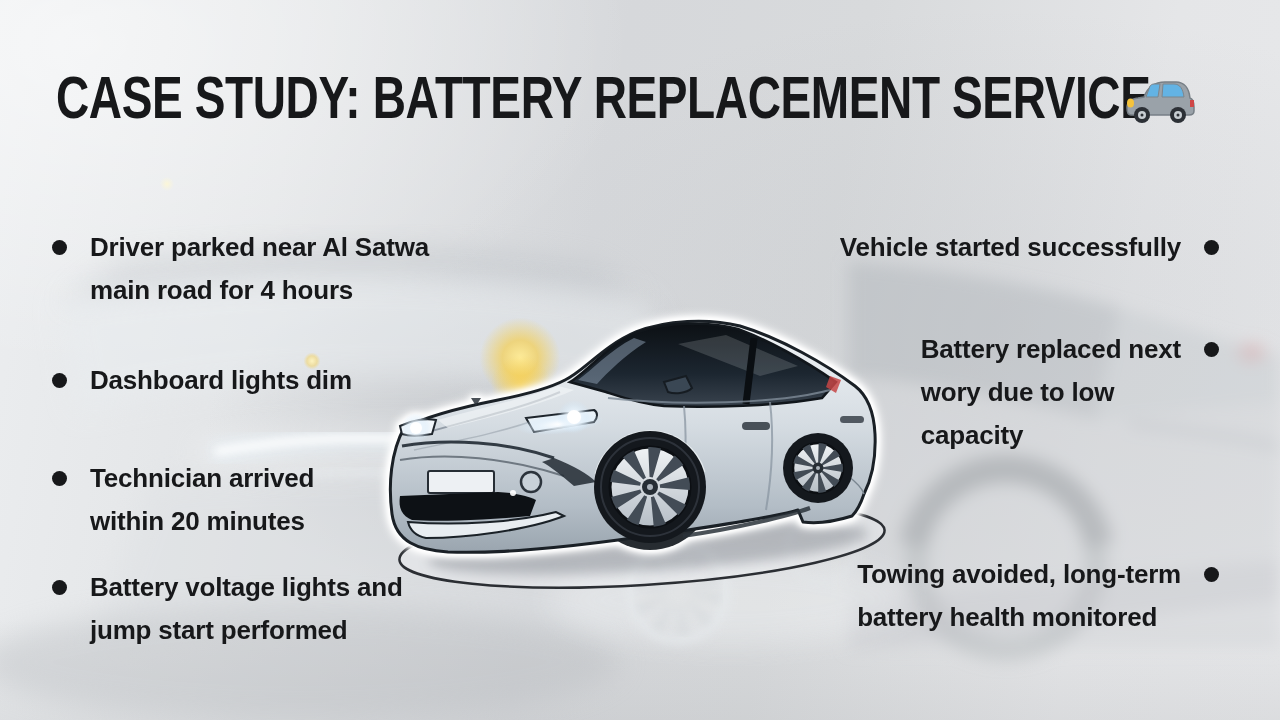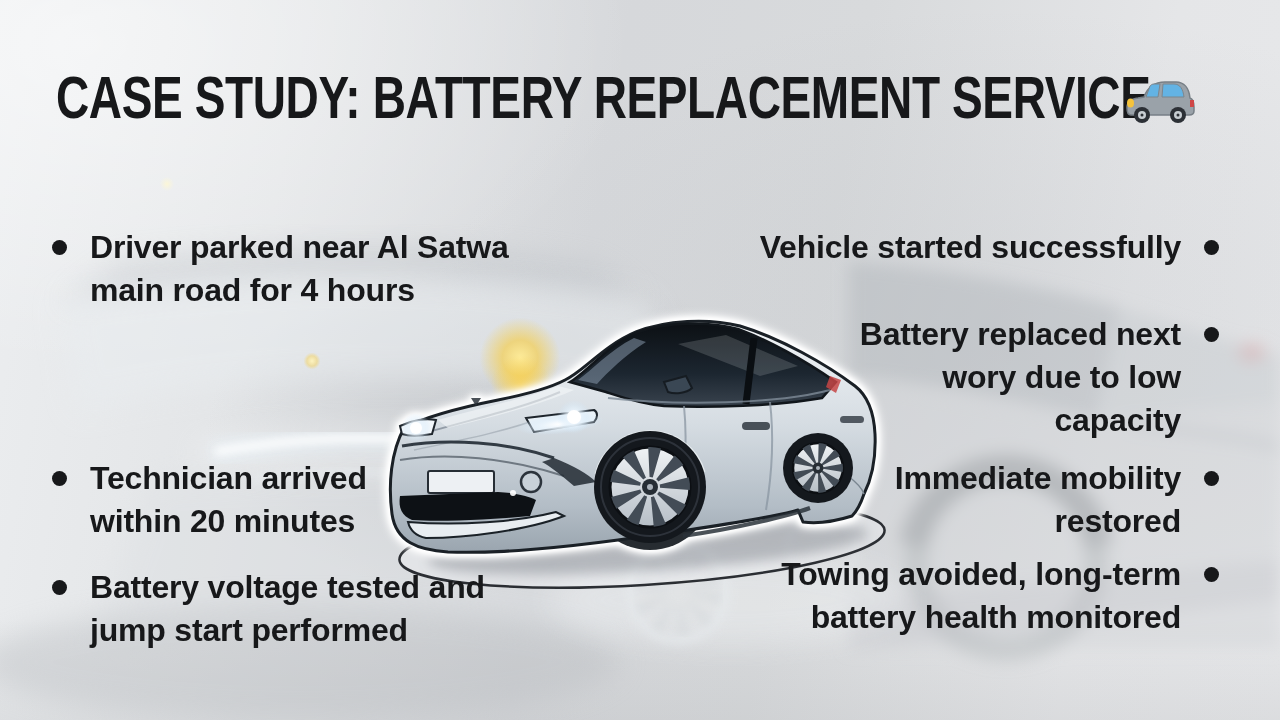--- a/index.html
+++ b/index.html
@@ -14,26 +14,26 @@
       linear-gradient(100deg,#eceef0 0%,#e3e5e7 22%,#d6d8db 45%,#d8dadc 62%,#e5e6e8 84%,#e7e8ea 100%);
   }
   .title{
     position:absolute; left:56px; top:68px; height:72px; white-space:nowrap;
     color:var(--text,#17181a); font-weight:700; font-size:59px; line-height:60px;
   }
   .title-text{ display:inline-block; transform:scaleX(.78); transform-origin:0 50%; letter-spacing:-.5px;}
   .title-emoji{ position:absolute; left:1120px; top:72px; }
   .bullet{ position:absolute; display:flex; gap:23px; color:var(--text,#17181a);}
   .bullet .btext{
-    font-weight:700; font-size:32px; line-height:43px; white-space:pre-line; letter-spacing:-.2px;
+    font-weight:700; font-size:26px; line-height:43px; white-space:pre-line; letter-spacing:-.2px;
   }
   .bullet .dot{ width:15px; height:15px; border-radius:50%; background:var(--text,#17181a); margin-top:14px; flex:none;}
   .bullet.left{ left:52px; }
   .bullet.right{ right:61px; }
-  .bullet.right .btext{ text-align:right;margin-left:38px; }
+  .bullet.right .btext{ text-align:left;margin-left:38px; }
   .layer{ position:absolute; left:0; top:0; }
   .glow{ position:absolute; pointer-events:none; }
   .glow-big{ left:478px; top:316px; width:84px; height:84px;
     background:radial-gradient(circle, rgba(255,236,150,.95) 0%, rgba(246,205,70,.65) 30%, rgba(246,205,70,0) 68%); }
   .glow-mid{ left:488px; top:352px; width:66px; height:66px;
     background:radial-gradient(circle, rgba(250,210,80,.8) 0%, rgba(243,198,66,0) 65%); }
   .glow-dot1{ left:304px; top:353px; width:16px; height:16px;
     background:radial-gradient(circle, rgba(255,244,190,.95) 0%, rgba(246,210,90,.5) 45%, rgba(246,210,90,0) 75%); }
   .glow-dot2{ left:160px; top:177px; width:14px; height:14px;
     background:radial-gradient(circle, rgba(255,248,210,.8) 0%, rgba(246,215,110,0) 72%); }
@@ -226,45 +226,44 @@
     <circle cx="58" cy="43" r="8" fill="#2c3036"></circle>
       <circle cx="58" cy="43" r="4" fill="#c7cdd2"></circle>
       <circle cx="58" cy="43" r="1.5" fill="#2c3036"></circle>
   </svg>
 
   <div class="bullet left" style="top:226px">
     <span class="dot"></span>
     <div class="btext">Driver parked near Al Satwa
 main road for 4 hours</div>
   </div>
+  <div class="bullet left" style="top:359px">
+    <span class="dot"></span>
+    <div class="btext">Dashboard lights dim</div>
+  </div>
   <div class="bullet left" style="top:457px">
     <span class="dot"></span>
     <div class="btext">Technician arrived
 within 20 minutes</div>
   </div>
   <div class="bullet left" style="top:566px">
     <span class="dot"></span>
-    <div class="btext">Battery voltage tested and
+    <div class="btext">Battery voltage lights and
 jump start performed</div>
   </div>
 
   <div class="bullet right" style="top:226px">
     <div class="btext">Vehicle started successfully</div>
     <span class="dot"></span>
   </div>
-  <div class="bullet right" style="top:313px">
+  <div class="bullet right" style="top:328px">
     <div class="btext">Battery replaced next
 wory due to low
 capacity</div>
     <span class="dot"></span>
   </div>
-  <div class="bullet right" style="top:457px">
-    <div class="btext">Immediate mobility
-restored</div>
-    <span class="dot"></span>
-  </div>
   <div class="bullet right" style="top:553px">
     <div class="btext">Towing avoided, long-term
 battery health monitored</div>
     <span class="dot"></span>
   </div>
 
 </div>
 
 </body></html>

